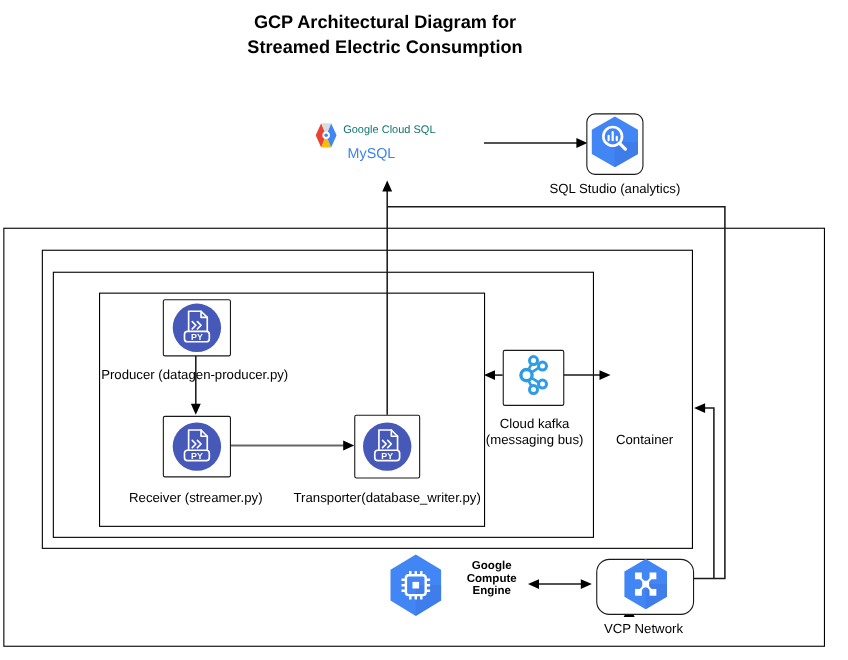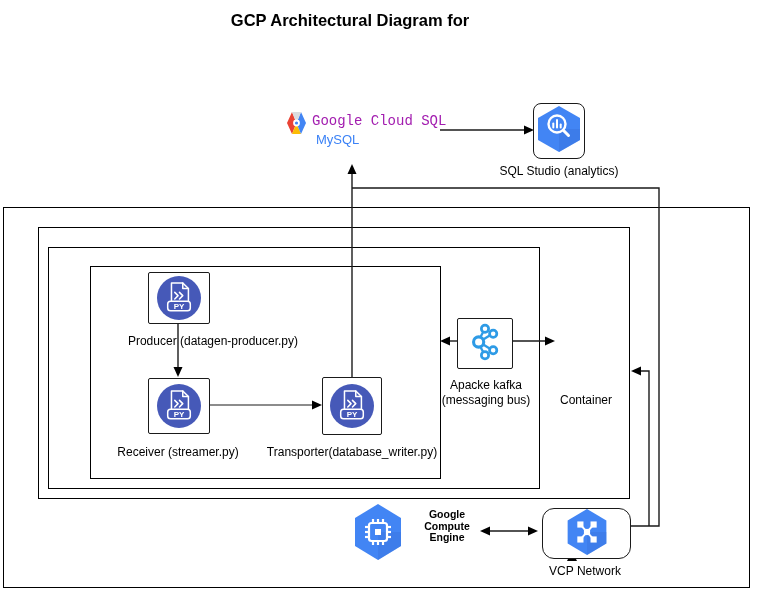--- a/index.html
+++ b/index.html
@@ -9,35 +9,36 @@
   .connectors{position:absolute;left:0;top:0;z-index:2;pointer-events:none;}
   .node{position:absolute;border:1.5px solid #1a1a1a;border-radius:2px;background:#fff;
         display:flex;align-items:center;justify-content:center;z-index:3;}
   .plain{position:absolute;z-index:3;display:flex;align-items:center;justify-content:center;}
   .label{position:absolute;transform:translateX(-50%);font-size:12px;line-height:15px;
          white-space:nowrap;text-align:center;z-index:4;}
   .title{position:absolute;left:170px;top:9px;width:360px;text-align:center;
          font-size:16.5px;line-height:23px;font-weight:bold;z-index:4;}
   .pycircle{width:44px;height:44px;border-radius:50%;background:#4659b8;
             display:flex;align-items:center;justify-content:center;}
-  .csql-name{position:absolute;left:312px;top:113px;font-size:14px;color:#a21caf;z-index:4;font-family:Liberation Mono, monospace;}
+  .csql-name{position:absolute;left:312px;top:113px;font-size:10px;color:#0f766e;z-index:4;}
   .csql-sub{position:absolute;left:316px;top:132px;font-size:13px;color:#3b82f6;z-index:4;}
   .gce-label{position:absolute;left:447px;top:509px;transform:translateX(-50%);
              font-size:10.5px;line-height:11.5px;font-weight:bold;text-align:center;z-index:4;}
   .docker-word{font-size:12.5px;font-weight:600;color:#1d9bc7;letter-spacing:.5px;
                margin-top:-2px;line-height:12px;}
   .col{display:flex;flex-direction:column;align-items:center;justify-content:center;}
 </style>
 </head>
 <body>
 
 <div class="canvas">
 
   <div class="title">
     <div>GCP Architectural Diagram for</div>
+    <div>Streamed Electric Consumption</div>
   </div>
 
   <div class="box" style="left:3px;top:207px;width:745px;height:379px;"></div>
   <div class="box" style="left:38px;top:227px;width:590px;height:270px;"></div>
   <div class="box" style="left:48px;top:247px;width:490px;height:240px;"></div>
   <div class="box" style="left:90px;top:266px;width:349px;height:211px;"></div>
 
   <svg class="connectors" width="771" height="600" viewBox="0 0 771 600">
     <g stroke="#1a1a1a" stroke-width="1.4" fill="none">
       <path d="M440 130 H525"></path>
@@ -103,21 +104,21 @@
           <path d="M9 3 H21 L27 9 V25 H9 Z"></path>
           <path d="M21 3 V9 H27"></path>
           <path d="M12.5 13 l3.5 3.5 -3.5 3.5"></path>
           <path d="M17.5 13 l3.5 3.5 -3.5 3.5"></path>
           <rect x="5" y="22.5" width="24" height="10" rx="3" fill="#4659b8"></rect>
         </g>
         <text x="17" y="30.5" text-anchor="middle" font-size="8.5" font-weight="bold" fill="#fff" font-family="Liberation Sans, sans-serif">PY</text>
       </svg>
     </div>
   </div>
-  <div class="label" style="left:177px;top:334px;margin-left:36px;">Producer (datagen-producer.py)</div>
+  <div class="label" style="left:177px;top:334px;">Producer (datagen-producer.py)</div>
 
   <div class="node" style="left:148px;top:378px;width:60px;height:54px;">
     <div class="pycircle">
       <svg width="32" height="36" viewBox="0 0 34 38">
         <g stroke="#fff" stroke-width="1.6" fill="none" stroke-linejoin="round" stroke-linecap="round">
           <path d="M9 3 H21 L27 9 V25 H9 Z"></path>
           <path d="M21 3 V9 H27"></path>
           <path d="M12.5 13 l3.5 3.5 -3.5 3.5"></path>
           <path d="M17.5 13 l3.5 3.5 -3.5 3.5"></path>
           <rect x="5" y="22.5" width="24" height="10" rx="3" fill="#4659b8"></rect>
@@ -157,21 +158,21 @@
           <circle cx="22" cy="7.5" r="4" stroke-width="3"></circle>
           <circle cx="15" cy="22" r="5.6" stroke-width="3.4"></circle>
           <circle cx="22" cy="36.5" r="4" stroke-width="3"></circle>
           <circle cx="31" cy="13" r="4" stroke-width="3"></circle>
           <circle cx="31" cy="31" r="4" stroke-width="3"></circle>
         </g>
       </svg>
     </span>
   </div>
   <div class="label" style="left:486px;top:378px;">
-    <div>Apacke kafka</div>
+    <div>Cloud kafka</div>
     <div>(messaging bus)</div>
   </div>
 
   <div class="label" style="left:586px;top:393px;">Container</div>
 
   <div class="plain" style="left:353px;top:503px;width:50px;height:58px;">
     <svg width="50" height="58" viewBox="0 0 50 58">
       <polygon points="25,1 48,15 48,43 25,57 2,43 2,15" fill="#4285F4"></polygon>
       <polygon points="25,29 48,29 48,43 25,57" fill="#3a75e0" opacity="0.5"></polygon>
       <g stroke="#fff" stroke-width="2.2" fill="none">

